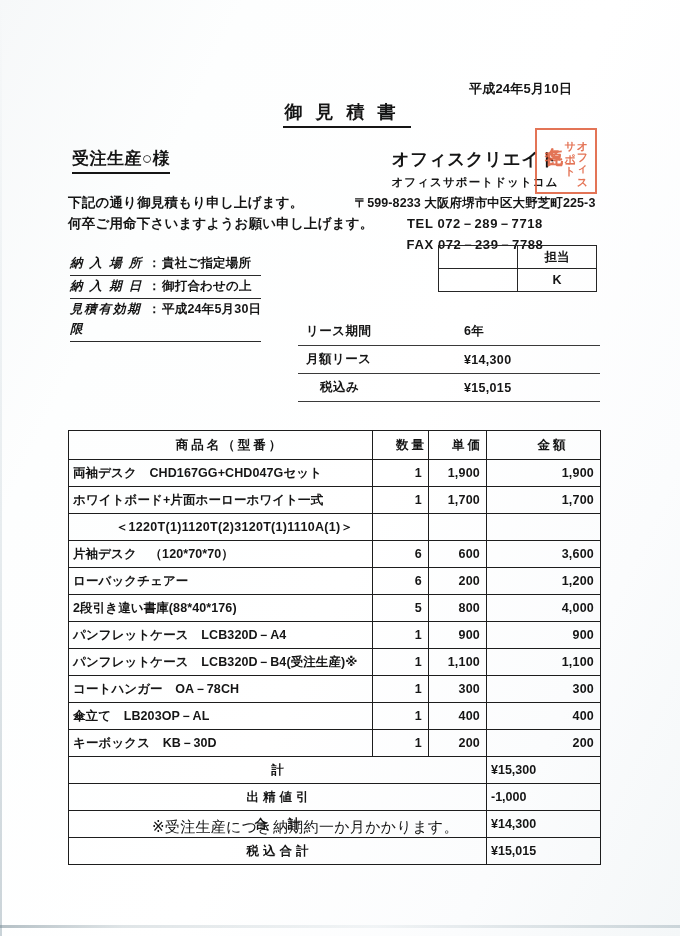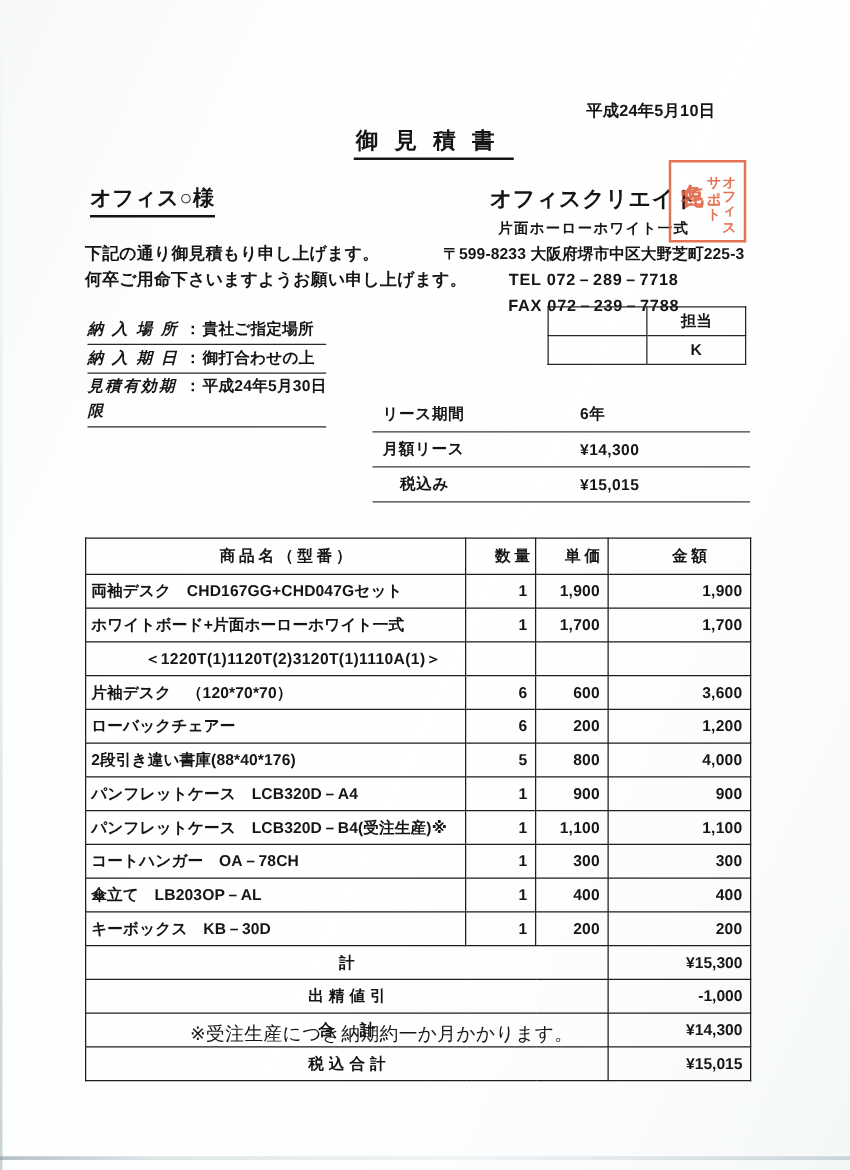--- a/index.html
+++ b/index.html
@@ -231,21 +231,21 @@
     padding-left: 20px;
   }
   #items td.name { text-align: left; letter-spacing: .1px; }
   #items td.name.center { text-align: center; letter-spacing: .3px; padding-left: 32px; }
   #items td.num { text-align: right; padding-right: 6px; letter-spacing: .2px; }
   #items td.tot-label {
     text-align: center;
     letter-spacing: 4px;
     text-indent: 4px;
   }
-  #items td.tot-val { text-align: right; padding-right: 6px; }
+  #items td.tot-val { text-align: left; padding-right: 6px; }
 
   col.c-name { width: 304px; }
   col.c-qty  { width: 56px; }
   col.c-unit { width: 58px; }
   col.c-amt  { width: 114px; }
 
   
   #footnote {
     left: 152px; top: 818px;
     font-size: 15px;
@@ -260,30 +260,30 @@
 
   <div id="scan-edge-left"></div>
   <div id="scan-edge-bottom"></div>
 
   <div class="abs nowrap" id="issue-date">平成24年5月10日</div>
 
   <div class="abs" id="doc-title">
     <span>御見積書</span>
   </div>
 
-  <div class="abs nowrap" id="customer-name">オフィス○様</div>
+  <div class="abs nowrap" id="customer-name">受注生産○様</div>
 
   <div class="abs" id="greeting">
     <div class="nowrap">下記の通り御見積もり申し上げます。</div>
     <div class="nowrap">何卒ご用命下さいますようお願い申し上げます。</div>
   </div>
 
   <div class="abs" id="vendor">
     <div class="nowrap" id="vendor-name">オフィスクリエイト</div>
-    <div class="nowrap" id="vendor-sub">片面ホーローホワイト一式</div>
+    <div class="nowrap" id="vendor-sub">オフィスサポートドットコム</div>
     <div class="nowrap" id="vendor-address">〒599-8233 大阪府堺市中区大野芝町225-3</div>
     <div class="nowrap" id="vendor-tel">TEL 072－289－7718</div>
     <div class="nowrap" id="vendor-fax">FAX 072－239－7788</div>
   </div>
 
   <div class="abs" id="seal">
     <div class="seal-col">オフィス</div>
     <div class="seal-col">サポート</div>
     <div class="seal-col wide">㐂色</div>
   </div>

